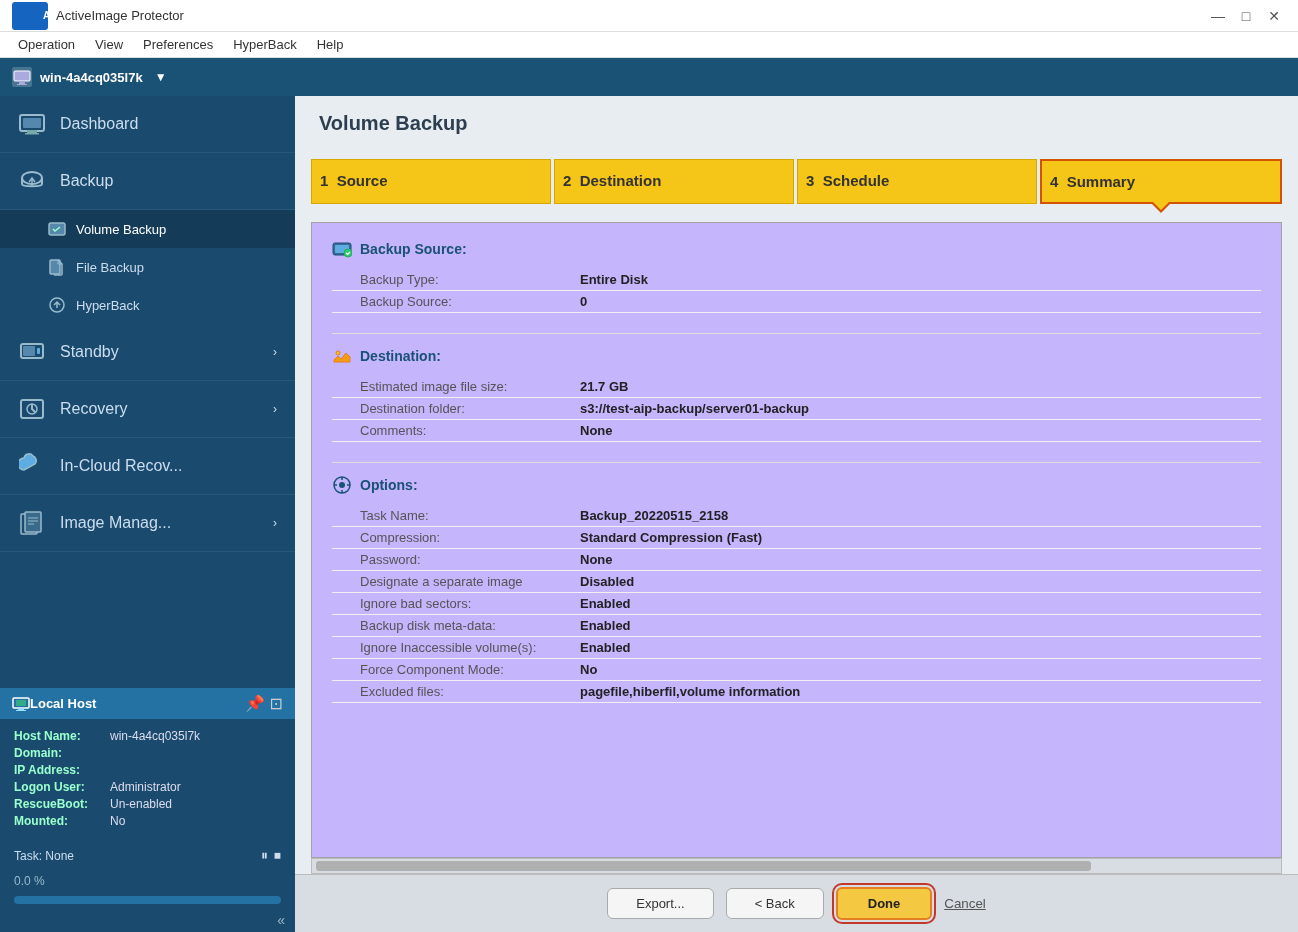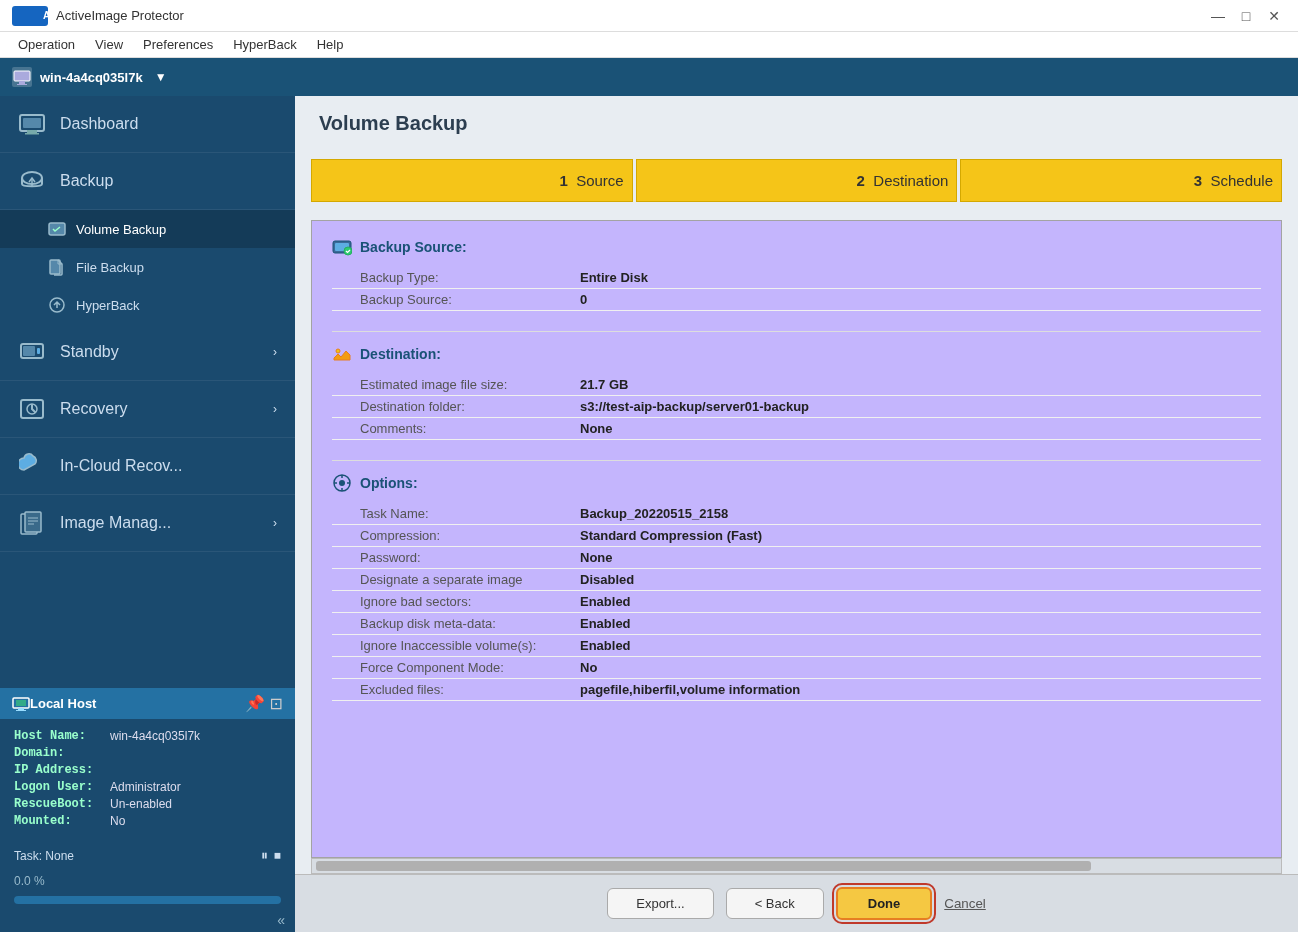--- a/index.html
+++ b/index.html
@@ -9,21 +9,21 @@
     .title-bar {
       background: #fff;
       height: 32px;
       display: flex;
       align-items: center;
       padding: 0 12px;
       border-bottom: 1px solid #ddd;
       justify-content: space-between;
     }
     .title-bar-left { display: flex; align-items: center; gap: 8px; }
-    .title-bar-logo { width: 20px; height: 20px; background: #1565c0; border-radius: 3px; display: flex; align-items: center; justify-content: center; color: white; font-size: 10px; font-weight: bold; padding-left: 36px; }
+    .title-bar-logo { width: 20px; height: 28px; background: #1565c0; border-radius: 3px; display: flex; align-items: center; justify-content: center; color: white; font-size: 10px; font-weight: bold; padding-left: 36px; }
     .title-bar-text { font-size: 13px; color: #333; }
     .title-bar-controls { display: flex; gap: 4px; }
     .title-btn { width: 24px; height: 20px; background: none; border: none; cursor: pointer; display: flex; align-items: center; justify-content: center; font-size: 14px; color: #555; }
 
     
     .menu-bar {
       background: #fff;
       height: 26px;
       display: flex;
       align-items: center;
@@ -93,21 +93,21 @@
       display: flex;
       align-items: center;
       justify-content: space-between;
     }
     .local-host-title { color: #fff; font-weight: bold; font-size: 13px; display: flex; align-items: center; gap: 0; }
     .local-host-icons { display: flex; gap: 4px; }
     .lh-icon { color: #ccc; font-size: 16px; cursor: pointer; }
 
     .host-info { background: #1a4a6e; padding: 10px 14px; color: #cde; font-size: 12px; }
     .host-info-row { display: flex; gap: 6px; margin-bottom: 3px; }
-    .host-info-label { font-weight: bold; min-width: 90px; color: #9fc; font-family: Liberation Mono, monospace; }
+    .host-info-label { font-weight: bold; min-width: 90px; color: #9fc; }
     .host-info-value { color: #dde; }
 
     .task-bar { background: #1a4a6e; padding: 6px 14px; color: #cde; font-size: 12px; display: flex; align-items: center; justify-content: space-between; }
     .progress-bar-outer { background: #2471a3; height: 8px; border-radius: 4px; margin: 4px 14px; }
     .progress-bar-inner { background: #5dade2; height: 8px; border-radius: 4px; width: 0%; }
     .collapse-bar { background: #1a4a6e; padding: 4px 0; text-align: right; }
     .collapse-btn { color: #9bc; font-size: 14px; padding: 2px 10px; cursor: pointer; }
 
     
     .content-area {
@@ -193,23 +193,23 @@
     }
     .wiz-tabs-row {
       display: flex;
       gap: 0;
     }
     .wiz-tab {
       flex: 1;
       padding: 12px 8px;
       background: #f5c518;
       font-size: 15px;
-      font-weight: normal;
+      font-weight: bold;
       color: #333;
-      text-align: right;
+      text-align: left;
       border: 1px solid #e8b800;
       cursor: pointer;
       position: relative;
     }
     .wiz-tab.active-tab {
       background: #f5c518;
       border: 2.5px solid #d35400;
       z-index: 2;
     }
     .wiz-arrow-down {
@@ -440,20 +440,25 @@
       <div class="wiz-tabs-row">
         <div class="wiz-tab" style="background:#f5c518;border:1px solid #d4a800;">
           <strong>1</strong>&nbsp;&nbsp;<span>Source</span>
         </div>
         <div class="wiz-tab" style="background:#f5c518;border:1px solid #d4a800;margin-left:3px;">
           <strong>2</strong>&nbsp;&nbsp;<span>Destination</span>
         </div>
         <div class="wiz-tab" style="background:#f5c518;border:1px solid #d4a800;margin-left:3px;">
           <strong>3</strong>&nbsp;&nbsp;<span>Schedule</span>
         </div>
+        <div class="wiz-tab active-tab" style="margin-left:3px;position:relative;">
+          <strong>4</strong>&nbsp;&nbsp;<span>Summary</span>
+          <div class="wiz-arrow-down"></div>
+          <div class="wiz-arrow-down-inner"></div>
+        </div>
       </div>
     </div>
 
     <div class="summary-panel" style="margin-top:18px;">
 
       <div class="summary-section">
         <div class="summary-section-title">
           <span class="section-icon">
             <svg width="20" height="20" viewBox="0 0 20 20">
                 <rect x="1" y="4" width="18" height="12" rx="2" fill="#3a6a9a" stroke="#1a5276" stroke-width="1"></rect>

